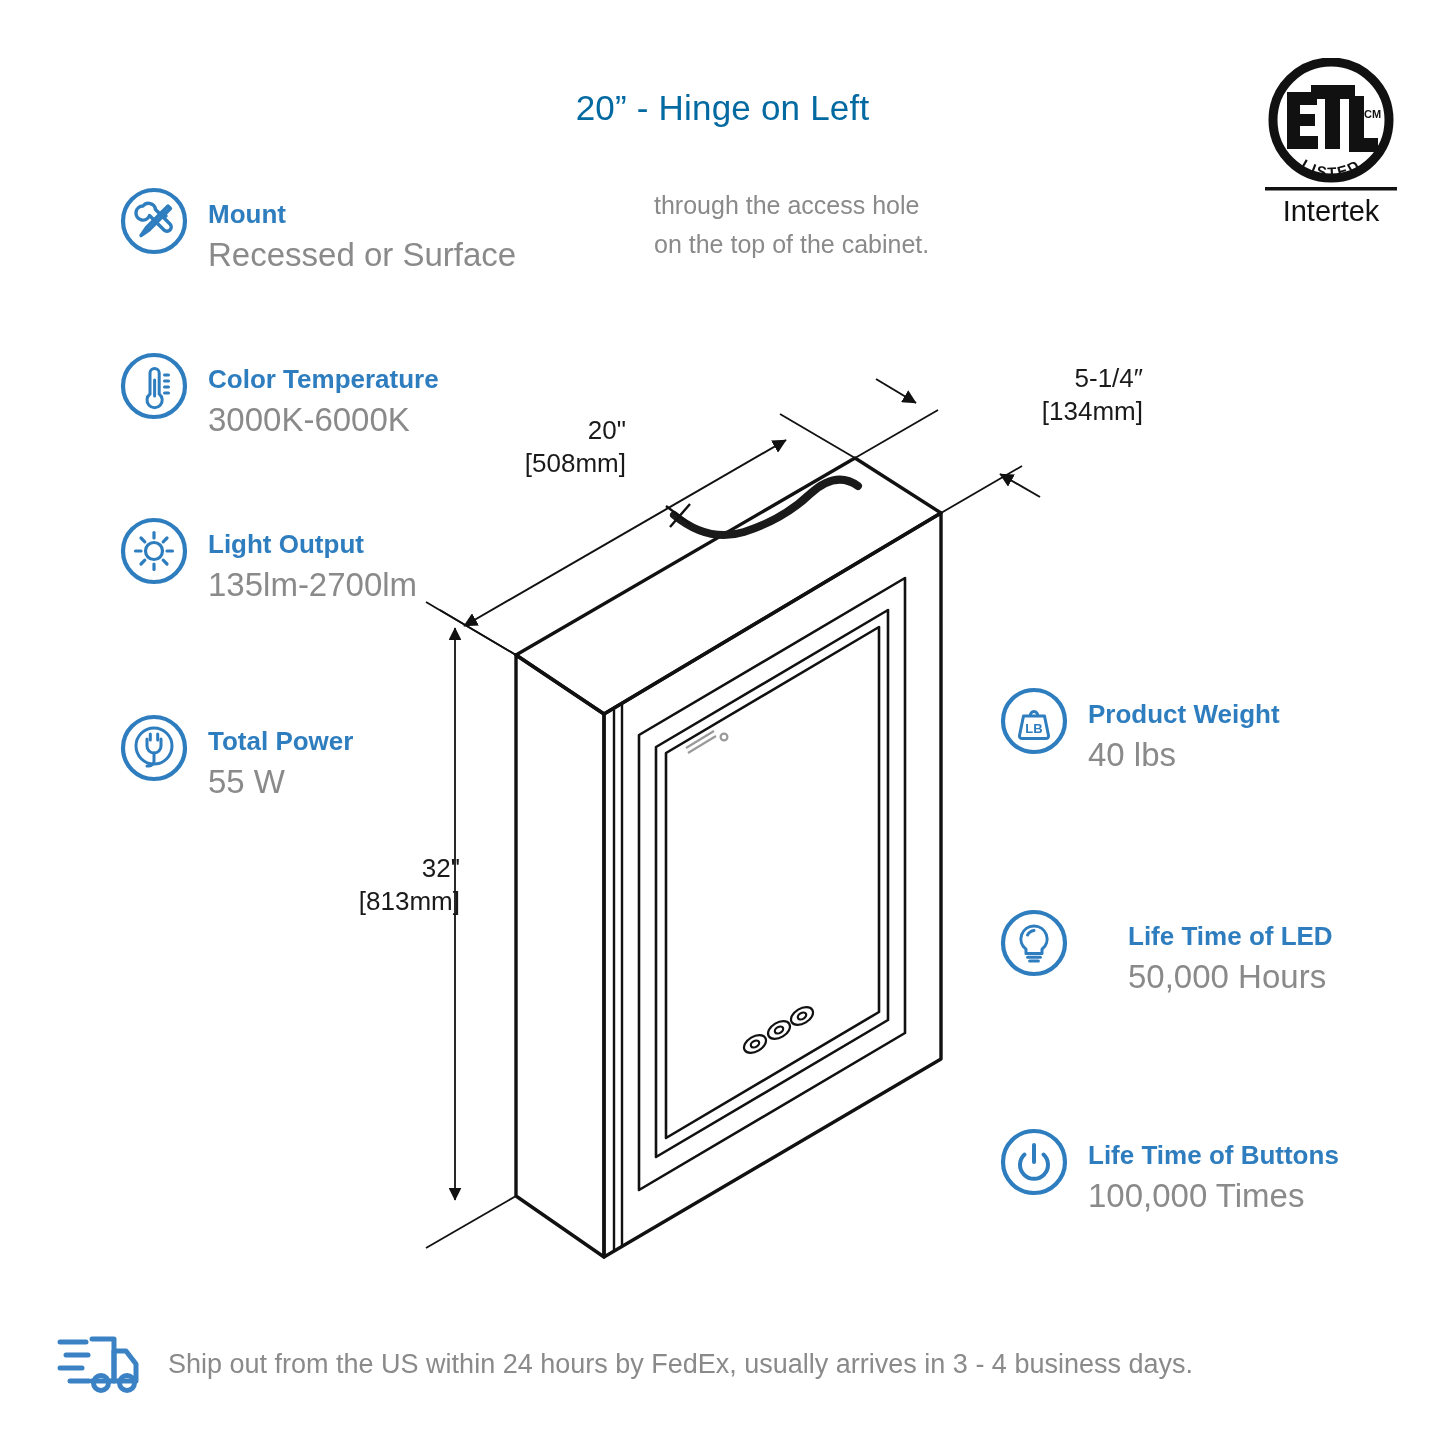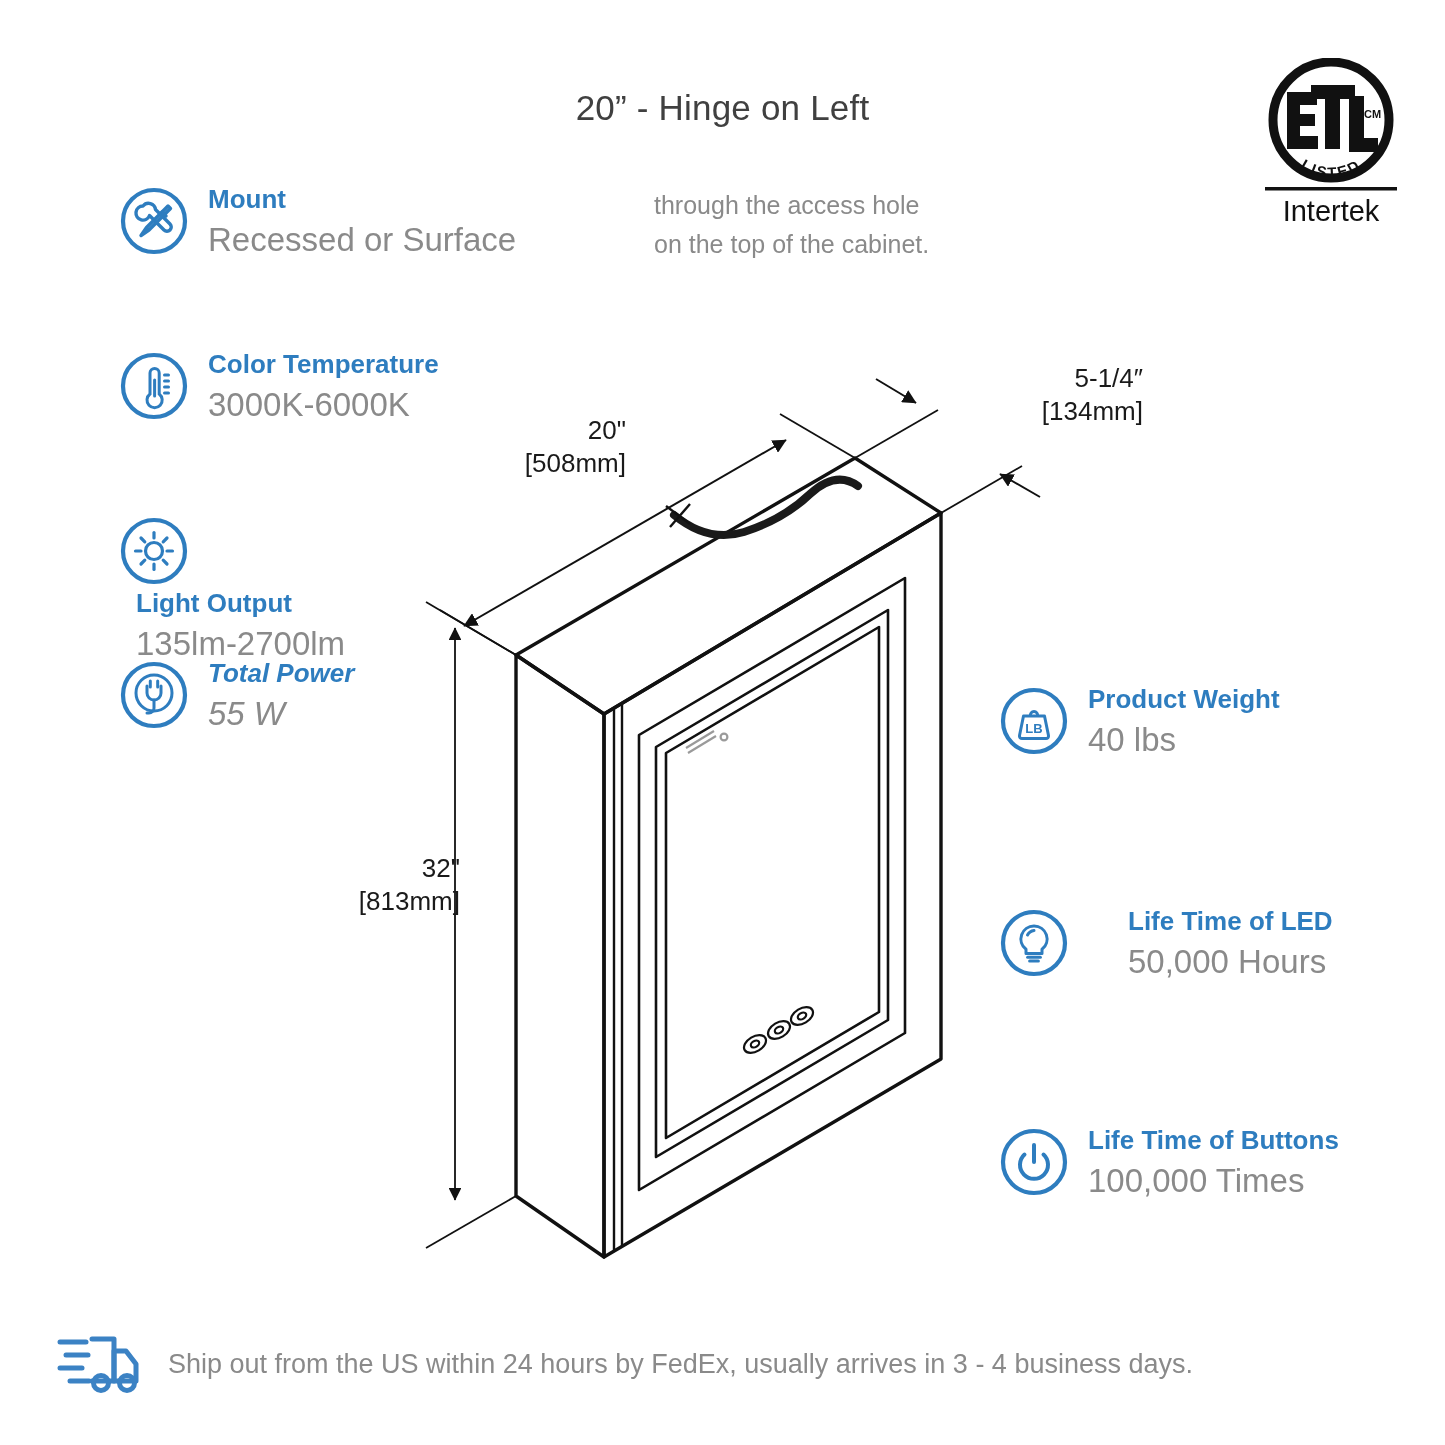--- a/index.html
+++ b/index.html
@@ -17,39 +17,40 @@
   }
 
   
   #title {
     position: absolute;
     left: 0;
     top: 88px;
     width: 1445px;
     text-align: center;
     font-size: 35px;
-    color: #404040;
+    color: #0369a1;
     letter-spacing: 0.2px;
   }
 
   
   .feature {
     position: absolute;
     display: flex;
     align-items: flex-start;
   }
   .feature .ficon {
     width: 72px;
     height: 72px;
     flex: 0 0 72px;
     margin-top: 2px;
   }
   .feature .ftext {
     margin-left: 18px;
     padding-top: 2px;
+    margin-top: 15px;
   }
   .feature .flabel {
     font-size: 26px;
     font-weight: bold;
     color: #2E7DBF;
     line-height: 1.12;
     white-space: nowrap;
   }
   .feature .fvalue {
     font-size: 33px;
@@ -194,21 +195,21 @@
           <line x1="46.5" y1="43" x2="50.5" y2="43"></line>
         </g>
       </svg>
     </div>
     <div class="ftext">
       <div class="flabel">Color Temperature</div>
       <div class="fvalue">3000K-6000K</div>
     </div>
   </div>
 
-  <div class="feature" style="left:118px; top:513px;flex-direction:column;">
+  <div class="feature" style="left:118px; top:513px;">
     <div class="ficon">
       <svg viewBox="0 0 72 72" width="72" height="72">
         <circle cx="36" cy="36" r="31" fill="none" stroke="#2E7DBF" stroke-width="4.2"></circle>
         <circle cx="36" cy="36" r="8.5" fill="none" stroke="#2E7DBF" stroke-width="3.2"></circle>
         <g stroke="#2E7DBF" stroke-width="3.2" stroke-linecap="round">
           <line x1="36" y1="17.5" x2="36" y2="23"></line>
           <line x1="36" y1="49" x2="36" y2="54.5"></line>
           <line x1="17.5" y1="36" x2="23" y2="36"></line>
           <line x1="49" y1="36" x2="54.5" y2="36"></line>
           <line x1="23" y1="23" x2="26.8" y2="26.8"></line>
@@ -217,21 +218,21 @@
           <line x1="26.8" y1="45.2" x2="23" y2="49"></line>
         </g>
       </svg>
     </div>
     <div class="ftext">
       <div class="flabel">Light Output</div>
       <div class="fvalue">135lm-2700lm</div>
     </div>
   </div>
 
-  <div class="feature" style="left:118px; top:657px;font-style:italic;">
+  <div class="feature" style="left:118px; top:710px;">
     <div class="ficon">
       <svg viewBox="0 0 72 72" width="72" height="72">
         <circle cx="36" cy="36" r="31" fill="none" stroke="#2E7DBF" stroke-width="4.2"></circle>
         <circle cx="36" cy="34" r="18" fill="none" stroke="#2E7DBF" stroke-width="3"></circle>
         <g fill="none" stroke="#2E7DBF" stroke-width="3" stroke-linecap="round" stroke-linejoin="round">
           <path d="M29 27 v7 a7 7 0 0 0 14 0 v-7"></path>
           <line x1="32.3" y1="22" x2="32.3" y2="28"></line>
           <line x1="39.7" y1="22" x2="39.7" y2="28"></line>
           <path d="M36 41 v8 a5 5 0 0 1 -5 5 h-2"></path>
         </g>

